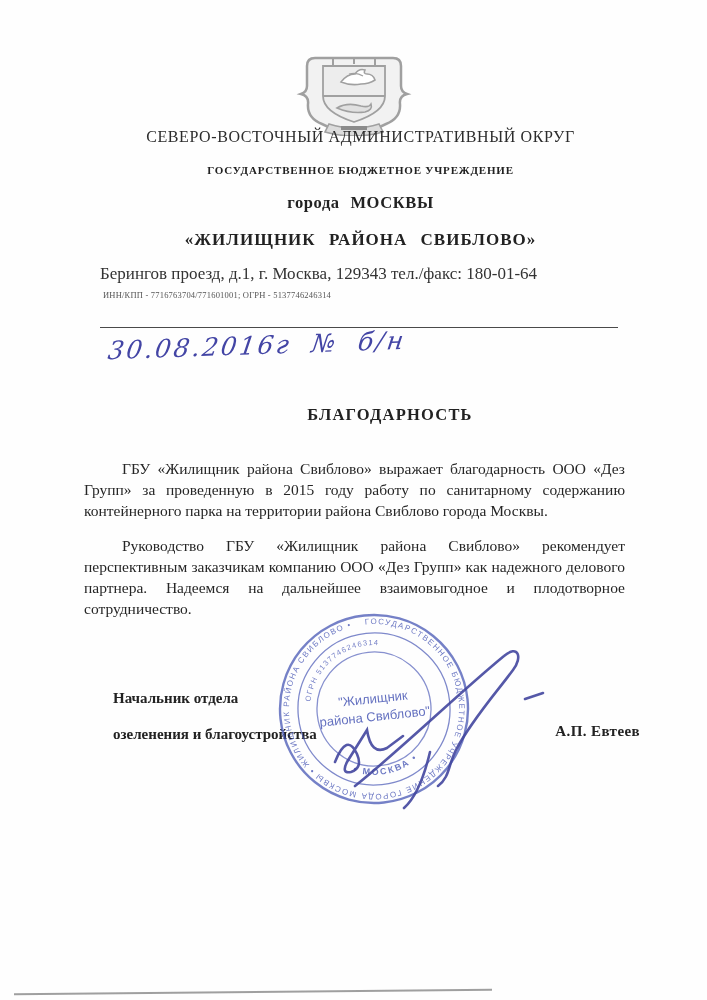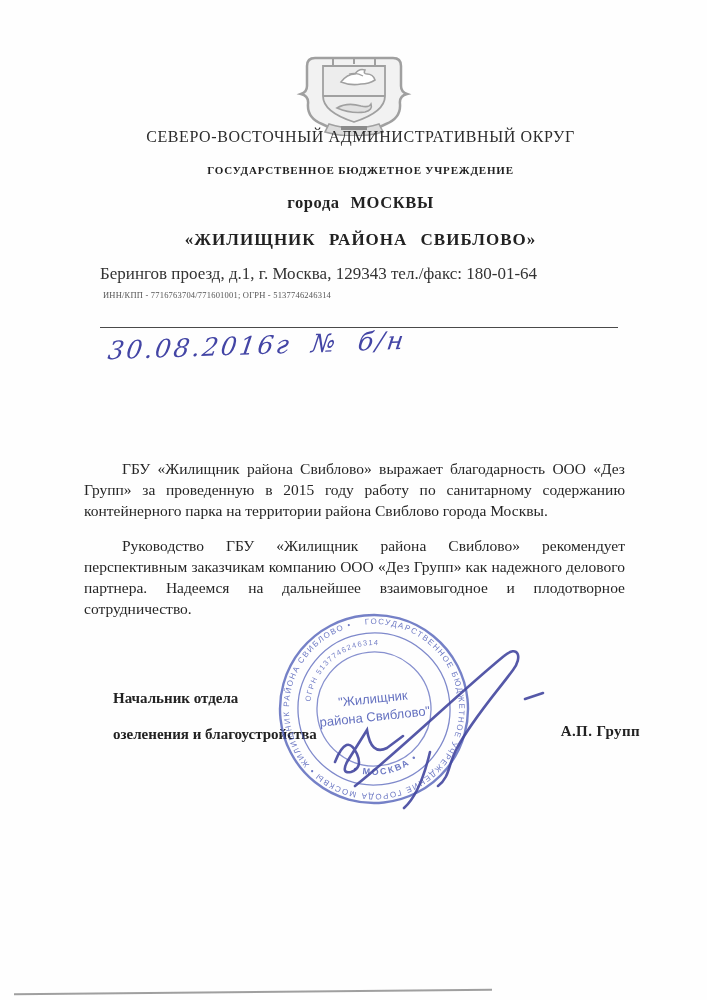--- a/index.html
+++ b/index.html
@@ -84,31 +84,32 @@
     <div class="hdr-org3">«ЖИЛИЩНИК РАЙОНА СВИБЛОВО»</div>
   </div>
 
   <div class="hdr-address">Берингов проезд, д.1,  г. Москва, 129343 тел./факс: 180-01-64</div>
   <div class="hdr-inn">ИНН/КПП - 7716763704/771601001; ОГРН - 5137746246314</div>
 
   <div class="rule-line"></div>
 
   <div class="hand-date">30.08.2016г  № б/н</div>
 
+  <div class="doc-title">БЛАГОДАРНОСТЬ</div>
 
   <div class="body-text">
     <p>ГБУ «Жилищник района Свиблово» выражает благодарность ООО «Дез Групп» за проведенную в 2015 году работу по санитарному содержанию контейнерного парка на территории района Свиблово города Москвы.</p>
     <p>Руководство ГБУ «Жилищник района Свиблово» рекомендует перспективным заказчикам компанию ООО «Дез Групп» как надежного делового партнера. Надеемся на дальнейшее взаимовыгодное и плодотворное сотрудничество.</p>
   </div>
 
   <div class="sig-left">
     <div class="sig-line1">Начальник отдела</div>
     <div class="sig-line2">озеленения и благоустройства</div>
   </div>
-  <div class="sig-name">А.П. Групп</div>
+  <div class="sig-name">А.П. Евтеев</div>
 
   <svg class="stamp-svg" width="204" height="198" viewBox="0 0 204 198">
     <g transform="rotate(-6 102 99)" fill="none" stroke="#3c4cb0">
       <circle cx="102" cy="99" r="94" stroke-width="2.4" opacity=".8"></circle>
       <circle cx="102" cy="99" r="76" stroke-width="1.3" opacity=".75"></circle>
       <circle cx="102" cy="99" r="57" stroke-width="1.3" opacity=".7"></circle>
       <defs>
         <path id="ringPath" d="M102,14 a85,85 0 1,1 -0.01,0 z"></path>
         <path id="innerTopPath" d="M38,99 a64,64 0 0,1 128,0"></path>
         <path id="innerBottomPath" d="M36,99 a66,66 0 0,0 132,0"></path>

